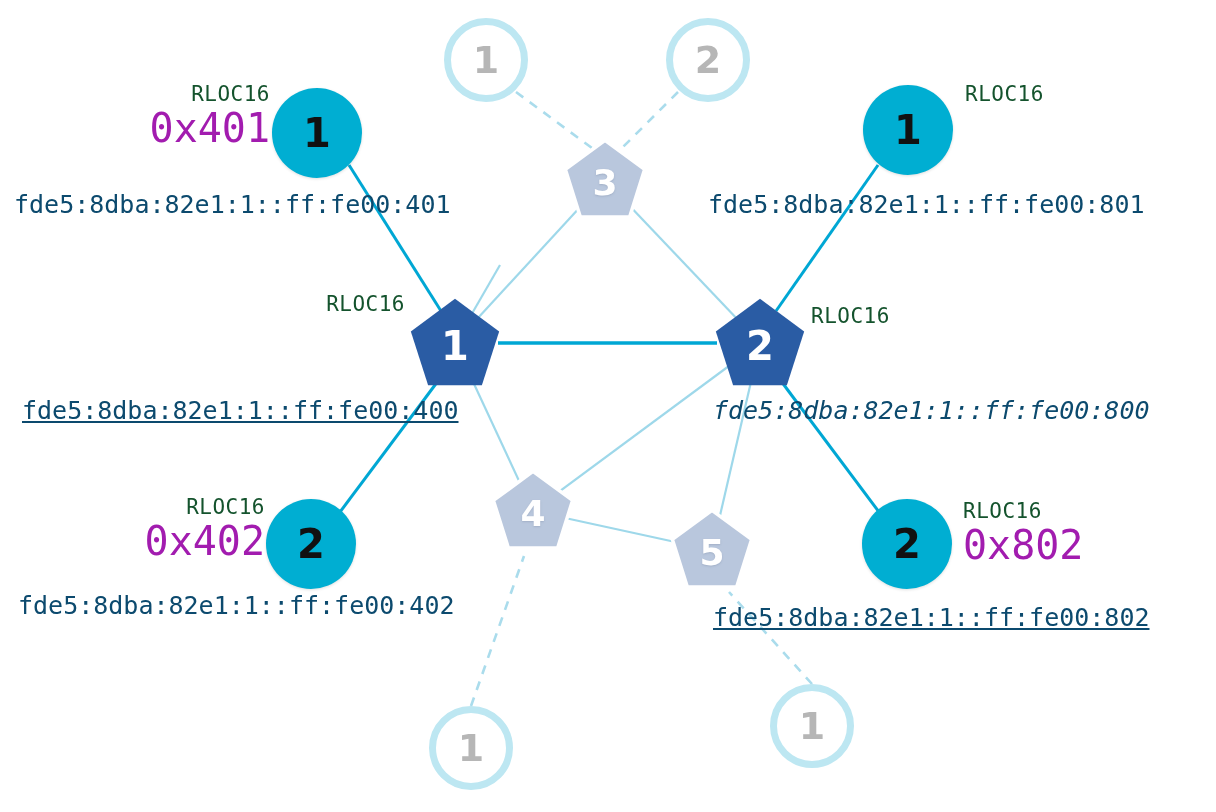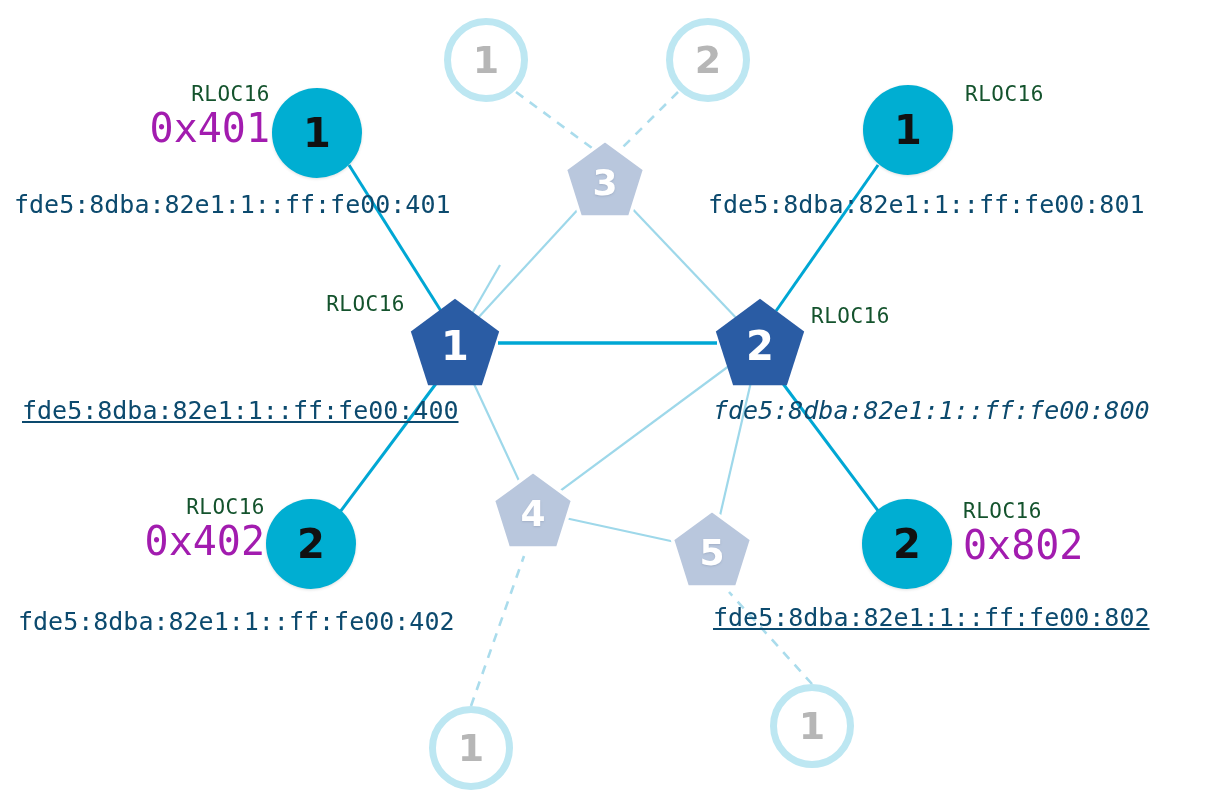--- a/index.html
+++ b/index.html
@@ -236,21 +236,21 @@
 
   <div class="label-block right-align" style="left:155px; top:293px; width:250px;">
     <div class="rloc-caption">RLOC16</div>
   </div>
   <div class="ipv6" style="left:22px; top:396px;text-decoration:underline;">fde5:8dba:82e1:1::ff:fe00:400</div>
 
   <div class="label-block right-align" style="left:20px; top:496px; width:245px;">
     <div class="rloc-caption">RLOC16</div>
     <div class="rloc-value">0x402</div>
   </div>
-  <div class="ipv6" style="left:18px; top:607px;">fde5:8dba:82e1:1::ff:fe00:402</div>
+  <div class="ipv6" style="left:18px; top:591px;">fde5:8dba:82e1:1::ff:fe00:402</div>
 
   <div class="label-block left-align" style="left:965px; top:83px; width:250px;">
     <div class="rloc-caption">RLOC16</div>
   </div>
   <div class="ipv6" style="left:690px; top:190px;margin-left:18px;">fde5:8dba:82e1:1::ff:fe00:801</div>
 
   <div class="label-block left-align" style="left:811px; top:305px; width:250px;">
     <div class="rloc-caption">RLOC16</div>
   </div>
   <div class="ipv6" style="left:713px; top:396px;font-style:italic;">fde5:8dba:82e1:1::ff:fe00:800</div>

